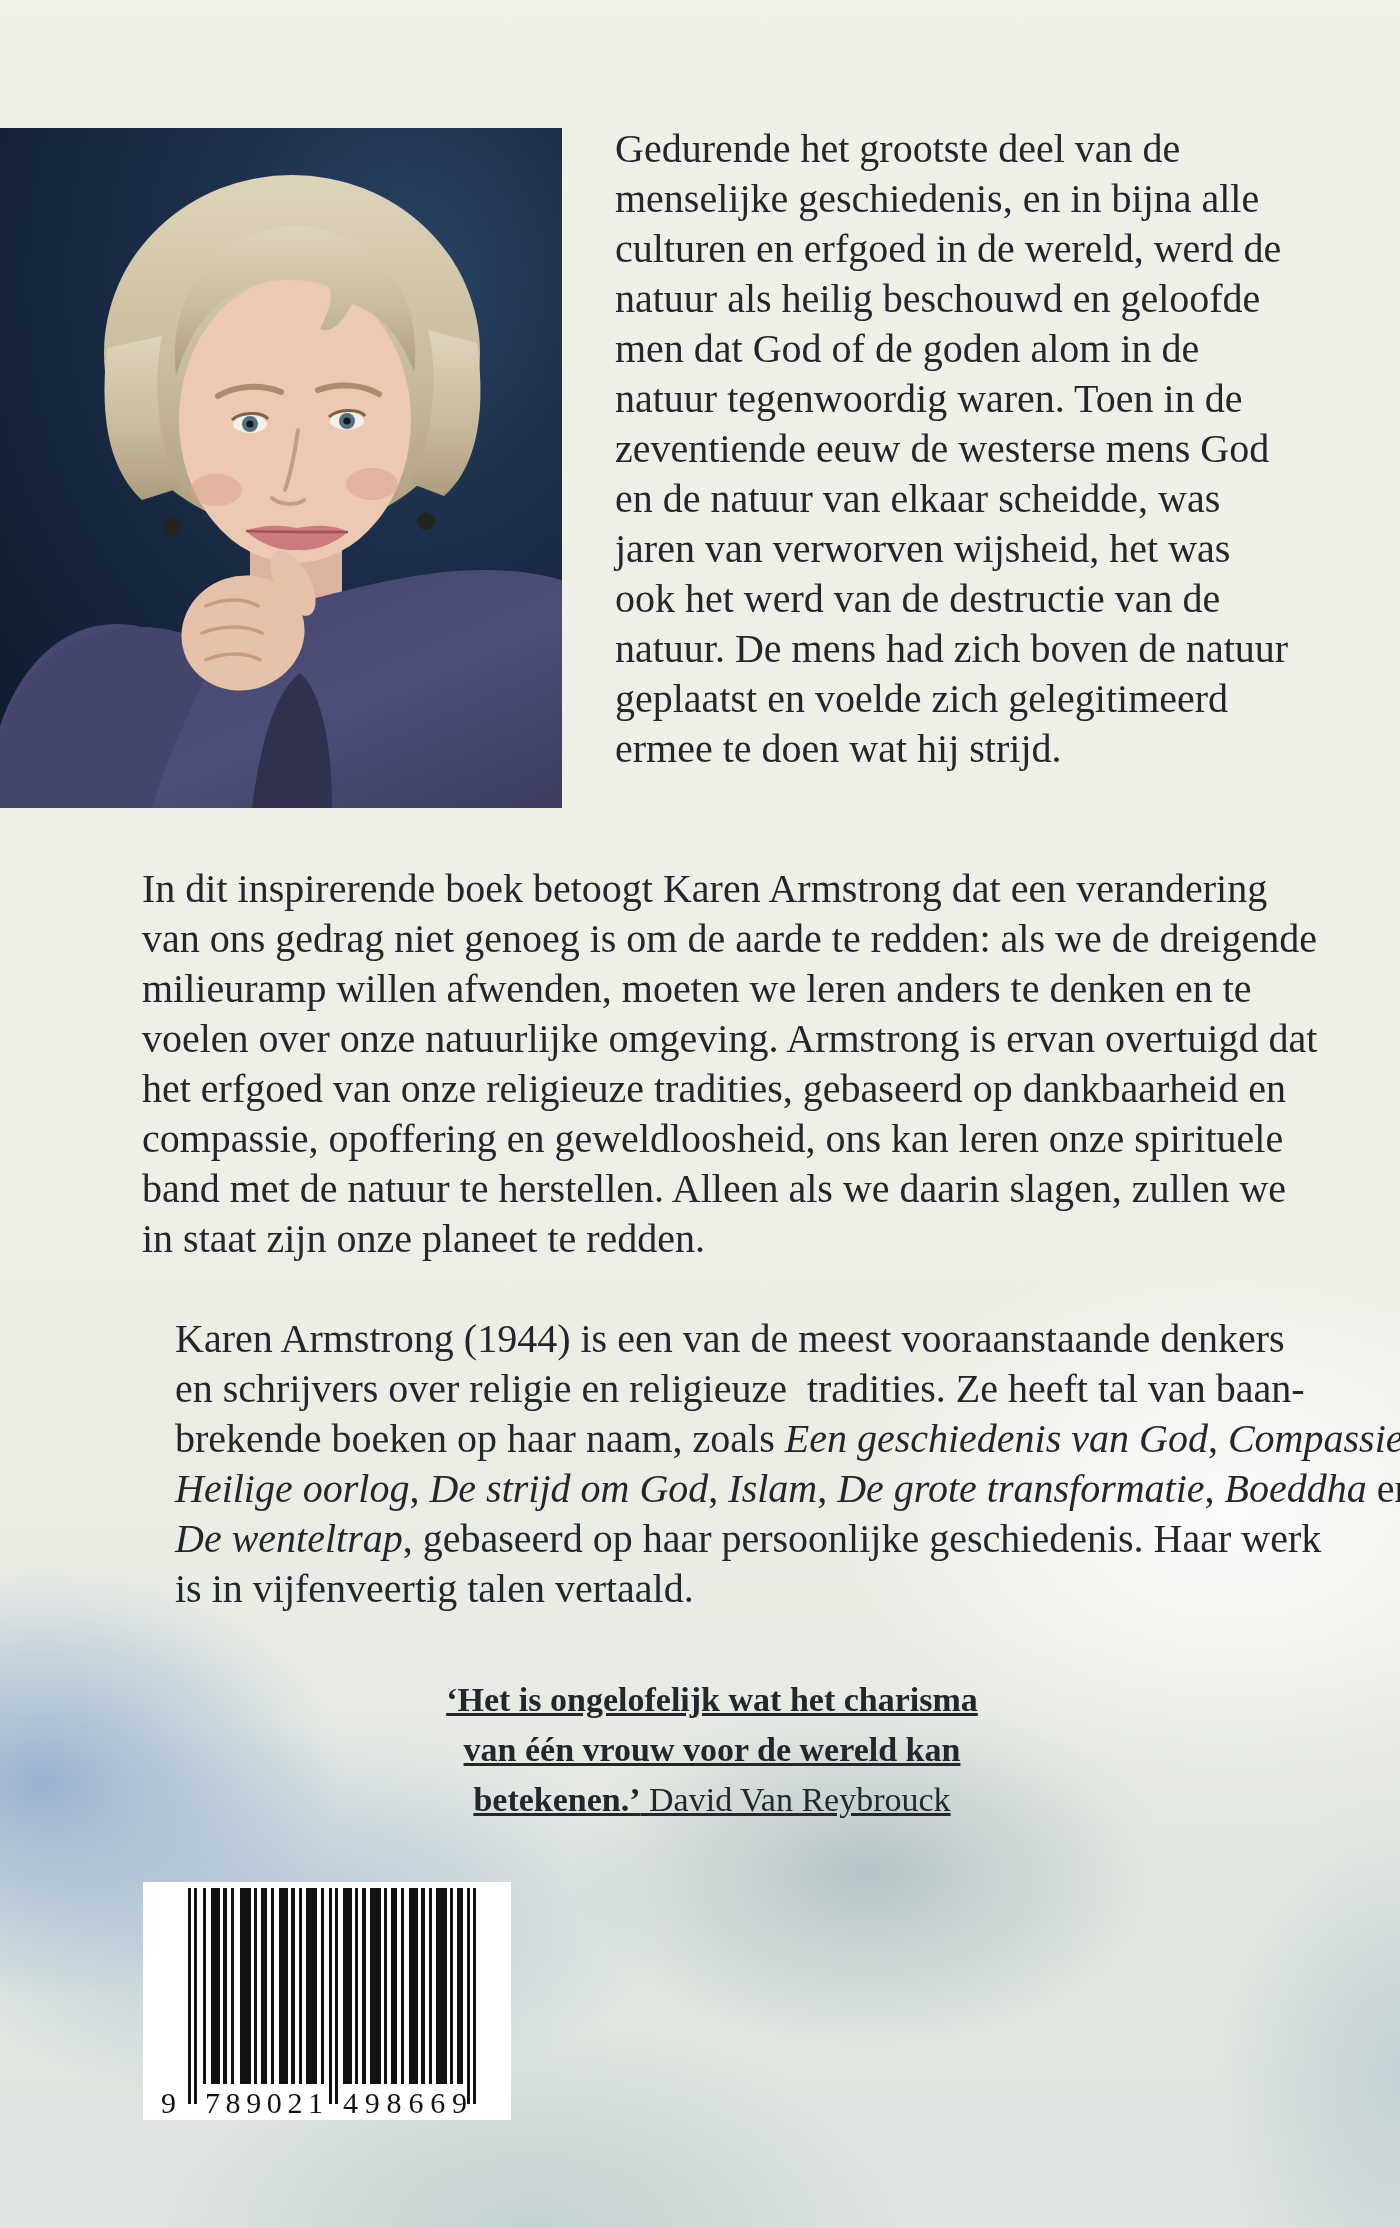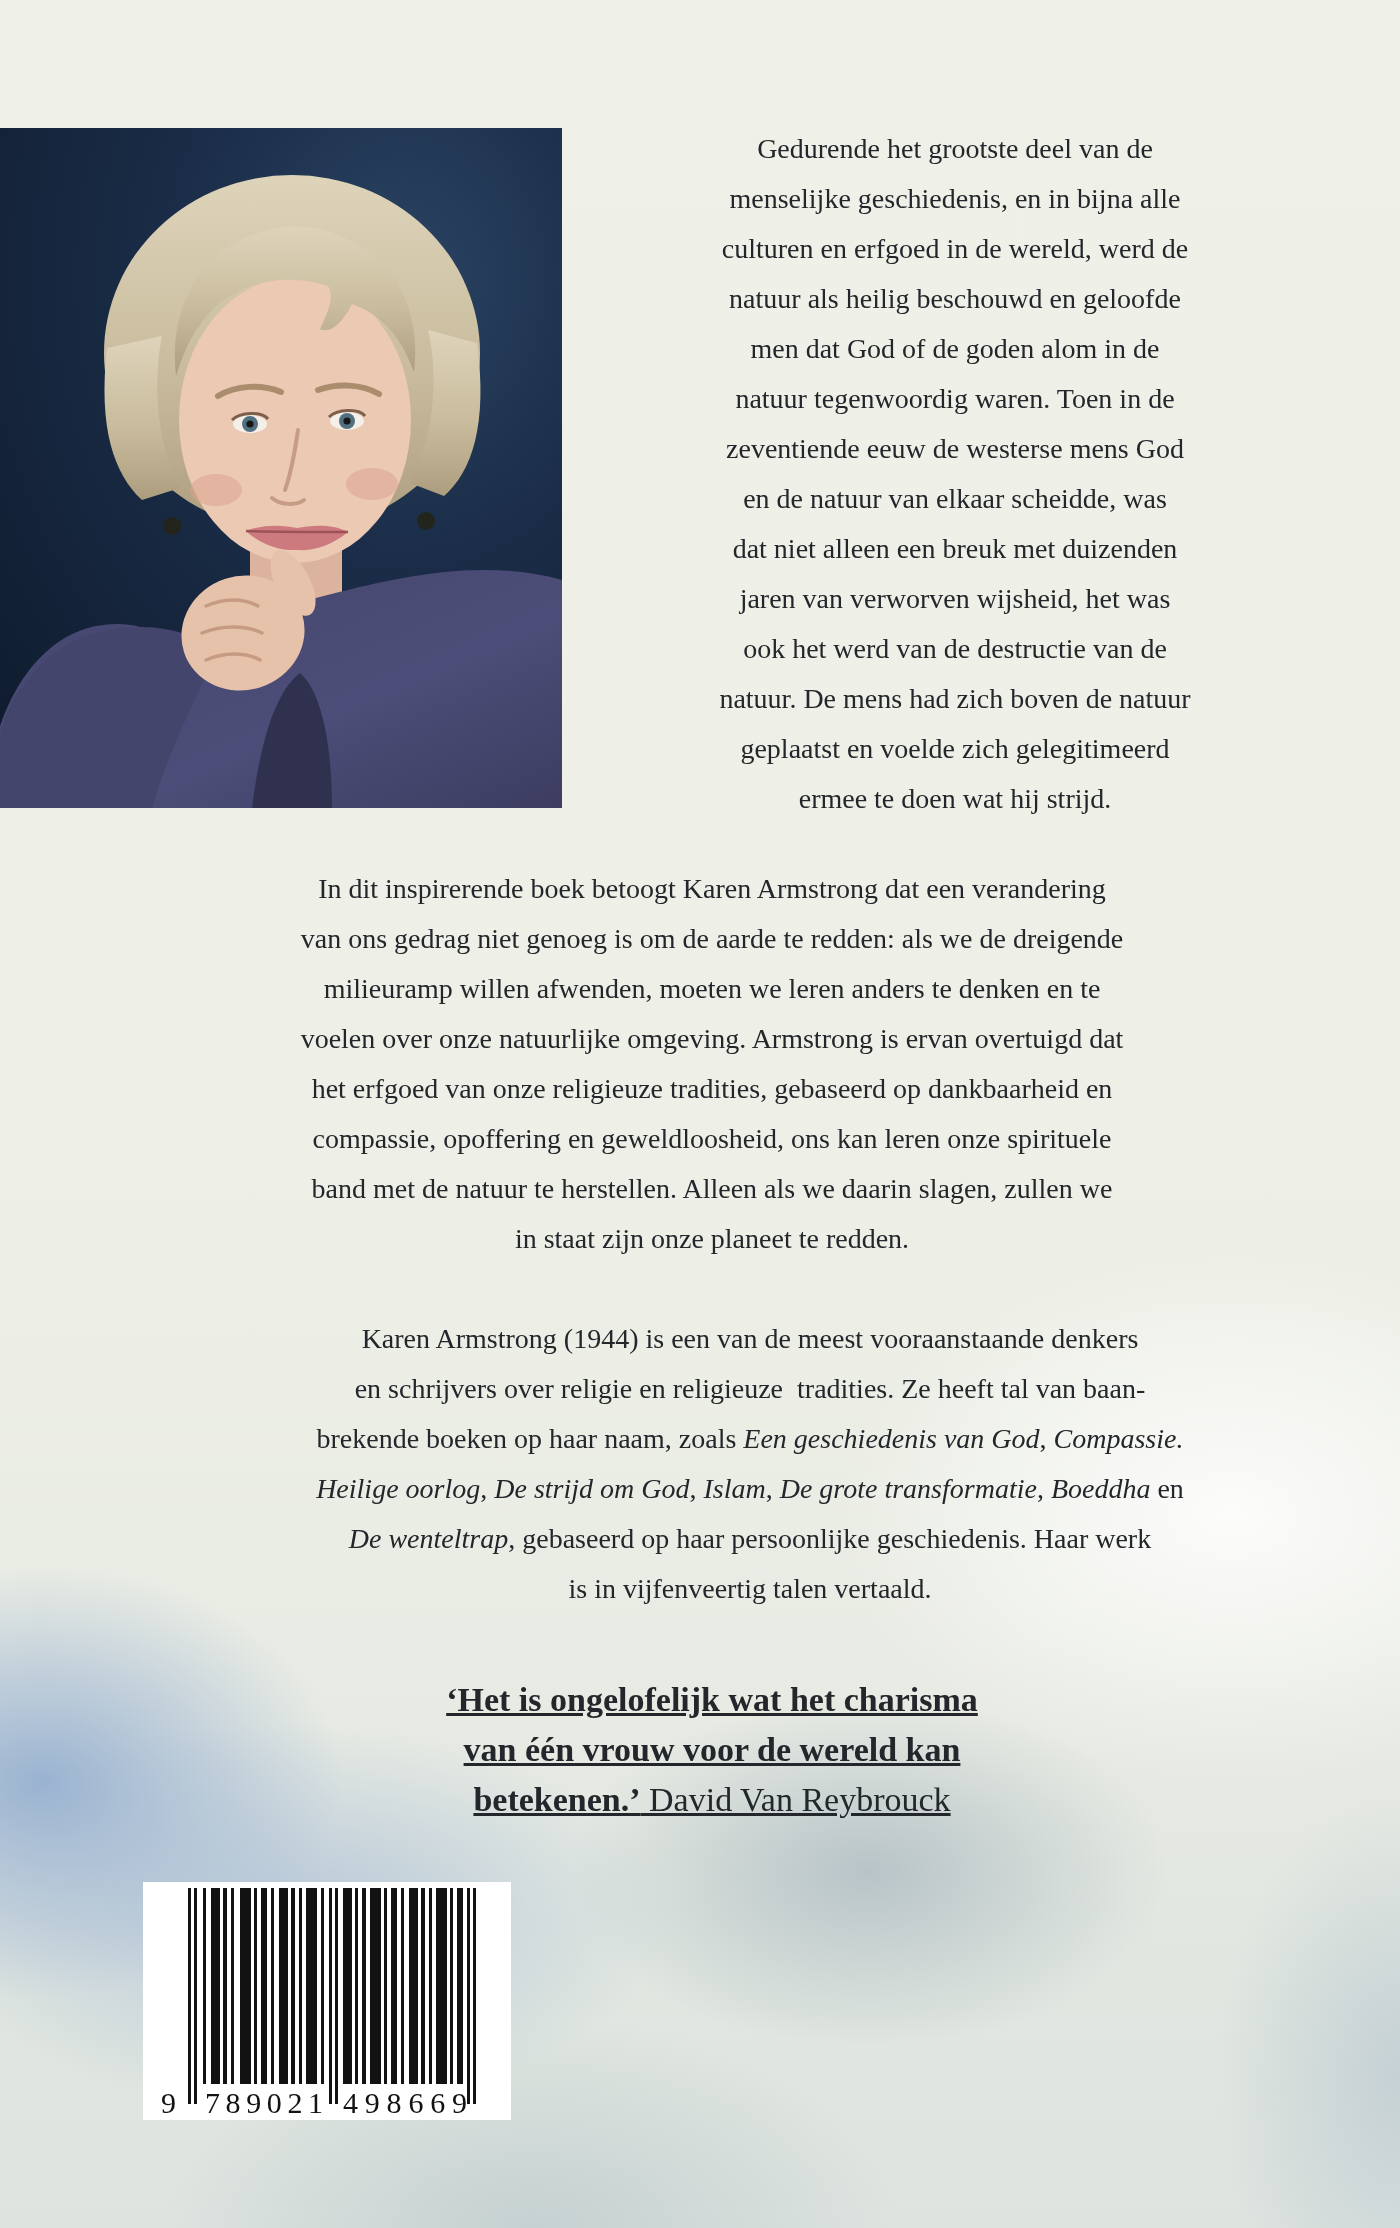--- a/index.html
+++ b/index.html
@@ -12,21 +12,21 @@
     background:
       radial-gradient(430px 310px at 3% 80%, rgba(150,176,208,0.95), rgba(150,176,208,0) 70%),
       radial-gradient(520px 270px at 21% 86%, rgba(172,192,214,0.8), rgba(172,192,214,0) 72%),
       radial-gradient(430px 250px at 62% 84%, rgba(148,166,178,0.55), rgba(148,166,178,0) 70%),
       radial-gradient(520px 300px at 38% 100%, rgba(178,194,198,0.55), rgba(178,194,198,0) 70%),
       radial-gradient(260px 400px at 100% 93%, rgba(158,178,196,0.4), rgba(158,178,196,0) 70%),
       radial-gradient(640px 430px at 88% 68%, rgba(255,255,255,0.85), rgba(255,255,255,0) 62%),
       linear-gradient(180deg,#eff0e8 0%,#eef0e7 52%,#e9ece4 74%,#e0e6e0 90%,#dde3df 100%);
   }
   .abs{position:absolute;}
-  .para{font-size:28px;line-height:50px;text-align:center;}
+  .para{font-size:40px;line-height:50px;}
   .para .line{white-space:pre;}
   .quote{font-size:34px;line-height:50px;text-align:center;}
   .quote .line{white-space:pre;text-decoration:underline;}
   .it{font-style:italic;}
   .bd{font-weight:bold;}
   .photo{left:0;top:128px;width:562px;height:680px;}
   .intro{left:615px;top:124px;width:680px;}
   .about-book{left:142px;top:864px;width:1140px;}
   .about-author{left:139px;top:1314px;width:1150px;margin-left:36px;}
   .quote-1{left:312px;top:1675px;width:800px;}
@@ -110,21 +110,20 @@
 
   <div class="abs para intro">
       <div class="line">Gedurende het grootste deel van de</div>
       <div class="line">menselijke geschiedenis, en in bijna alle</div>
       <div class="line">culturen en erfgoed in de wereld, werd de</div>
       <div class="line">natuur als heilig beschouwd en geloofde</div>
       <div class="line">men dat God of de goden alom in de</div>
       <div class="line">natuur tegenwoordig waren. Toen in de</div>
       <div class="line">zeventiende eeuw de westerse mens God</div>
       <div class="line">en de natuur van elkaar scheidde, was</div>
-      <div class="line">dat niet alleen een breuk met duizenden</div>
       <div class="line">jaren van verworven wijsheid, het was</div>
       <div class="line">ook het werd van de destructie van de</div>
       <div class="line">natuur. De mens had zich boven de natuur</div>
       <div class="line">geplaatst en voelde zich gelegitimeerd</div>
       <div class="line">ermee te doen wat hij strijd.</div>
     </div>
 
   <div class="abs para about-book">
       <div class="line">In dit inspirerende boek betoogt Karen Armstrong dat een verandering</div>
       <div class="line">van ons gedrag niet genoeg is om de aarde te redden: als we de dreigende</div>

